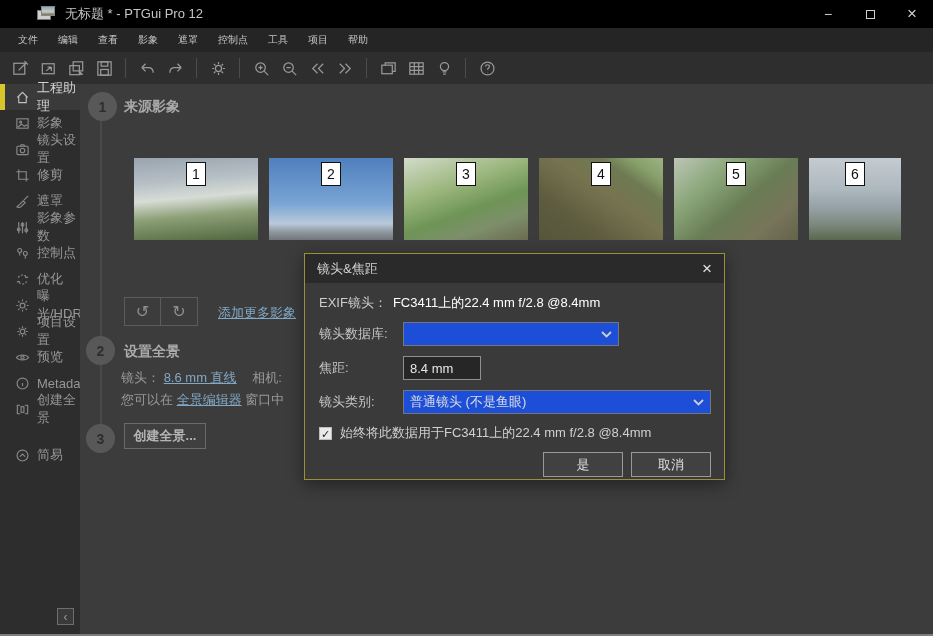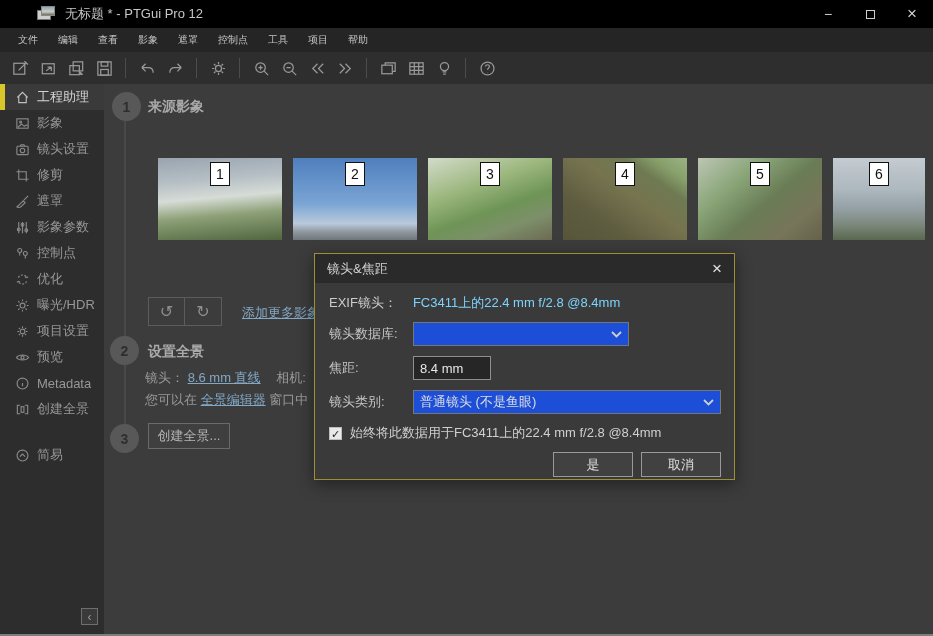--- a/index.html
+++ b/index.html
@@ -23,21 +23,21 @@
   .menu-item { font-size:10px; color:#c4c4c4; padding:3px 10px; }
 
   
   .toolbar { height:32px; background:#2e2e2e; display:flex; align-items:center; padding-left:6px; }
   .tb-btn { width:26px; height:26px; display:flex; align-items:center; justify-content:center; margin:0 1px; }
   .tb-sep { width:1px; height:20px; background:#4c4c4c; margin:0 7px; }
   .tb-btn svg { stroke:#999; fill:none; stroke-width:1.3; }
 
   
   .workarea { position:absolute; top:84px; left:0; right:0; bottom:0; display:flex; }
-  .sidebar { width:104px; background:#2d2d2d; position:relative; flex:none; }
+  .sidebar { width:80px; background:#2d2d2d; position:relative; flex:none; }
   .side-item { height:26px; display:flex; align-items:center; font-size:13px; color:#979797; padding-left:10px; border-left:5px solid transparent; }
   .side-item svg { stroke:#8a8a8a; fill:none; stroke-width:1.2; margin-right:7px; flex:none; }
   .side-item.active { border-left:5px solid #d8c62a; background:#3a3a3a; color:#d2d2d2; }
   .side-item.active svg { stroke:#c0c0c0; }
   .side-gap { height:20px; }
   .collapse-btn { position:absolute; right:6px; bottom:11px; width:17px; height:17px; border:1px solid #6e6e6e; background:#3a3a3a;
       color:#9a9a9a; font-size:12px; display:flex; align-items:center; justify-content:center; }
   .bottom-edge { position:absolute; left:0; right:0; bottom:0; height:2px; background:#7d7d7d; }
 
   .main { flex:1; position:relative; background:#3c3c3c; }
@@ -61,33 +61,33 @@
   .rotate-group { position:absolute; left:44px; top:213px; display:flex; }
   .rotate-btn { width:37px; height:29px; border:1px solid #5c5c5c; color:#8f8f8f; font-size:16px; display:flex; align-items:center; justify-content:center; }
   .rotate-btn + .rotate-btn { border-left:none; }
 
   .link { color:#82a8c6; text-decoration:underline; }
   .add-more { position:absolute; left:138px; top:220px; font-size:13px; }
   .lens-line, .hint-line { position:absolute; left:41px; font-size:13px; color:#999; }
   .lens-line { top:285px; }
   .hint-line { top:307px; }
   .create-btn { position:absolute; left:44px; top:339px; width:82px; height:26px; background:#3f3f3f; border:1px solid #6a6a6a;
-      color:#b5b5b5; font-size:13px; display:flex; align-items:center; justify-content:center; }
+      color:#b5b5b5; font-size:13px; display:flex; align-items:center; justify-content:center;font-weight:bold; }
 
   .red-arrow { position:absolute; left:252px; top:348px; }
 
   
-  .dialog { position:absolute; left:314px; top:253px; width:421px; height:227px; background:#3a3a3a; border:1px solid #9d8f33;
+  .dialog { position:absolute; left:304px; top:253px; width:421px; height:227px; background:#3a3a3a; border:1px solid #9d8f33;
       box-shadow:0 4px 16px rgba(0,0,0,.45); z-index:5; }
   .dlg-titlebar { height:29px; background:#2a2a2a; display:flex; align-items:center; padding:0 12px; }
   .dlg-title { font-size:13px; color:#d2d2d2; }
   .dlg-close { margin-left:auto; font-size:17px; color:#e2e2e2; line-height:1; }
   .dlg-body { padding:11px 13px 10px 14px; }
   .exif-row { font-size:13px; color:#cccccc; margin-bottom:10px; }
-  .exif-row .val { color:#7dd3fc; margin-left:16px; }
+  .exif-row .val { color:#ffffff; margin-left:6px; }
   .form-row { display:flex; align-items:center; margin-bottom:10px; }
   .form-label { width:84px; font-size:13px; color:#c6c6c6; flex:none; }
   .combo { height:24px; background:#1d4ed8; border:1px solid #767676; display:flex; align-items:center; padding:0 6px; font-size:13px; color:#dddddd; }
   .combo .chev { margin-left:auto; display:flex; }
   .combo.db { width:216px; }
   .combo.type { flex:1; }
   .text-input { width:78px; height:24px; background:#262626; border:1px solid #8f8f8f; color:#e6e6e6; font-size:13px; padding:0 6px;
       font-family:"Liberation Sans","DejaVu Sans",sans-serif; }
   .chk-row { display:flex; align-items:center; margin:2px 0 10px 0; }
   .chk-box { width:13px; height:13px; background:#e9e9e9; border:1px solid #bdbdbd; color:#1d1d1d; font-size:11px; line-height:12px;

